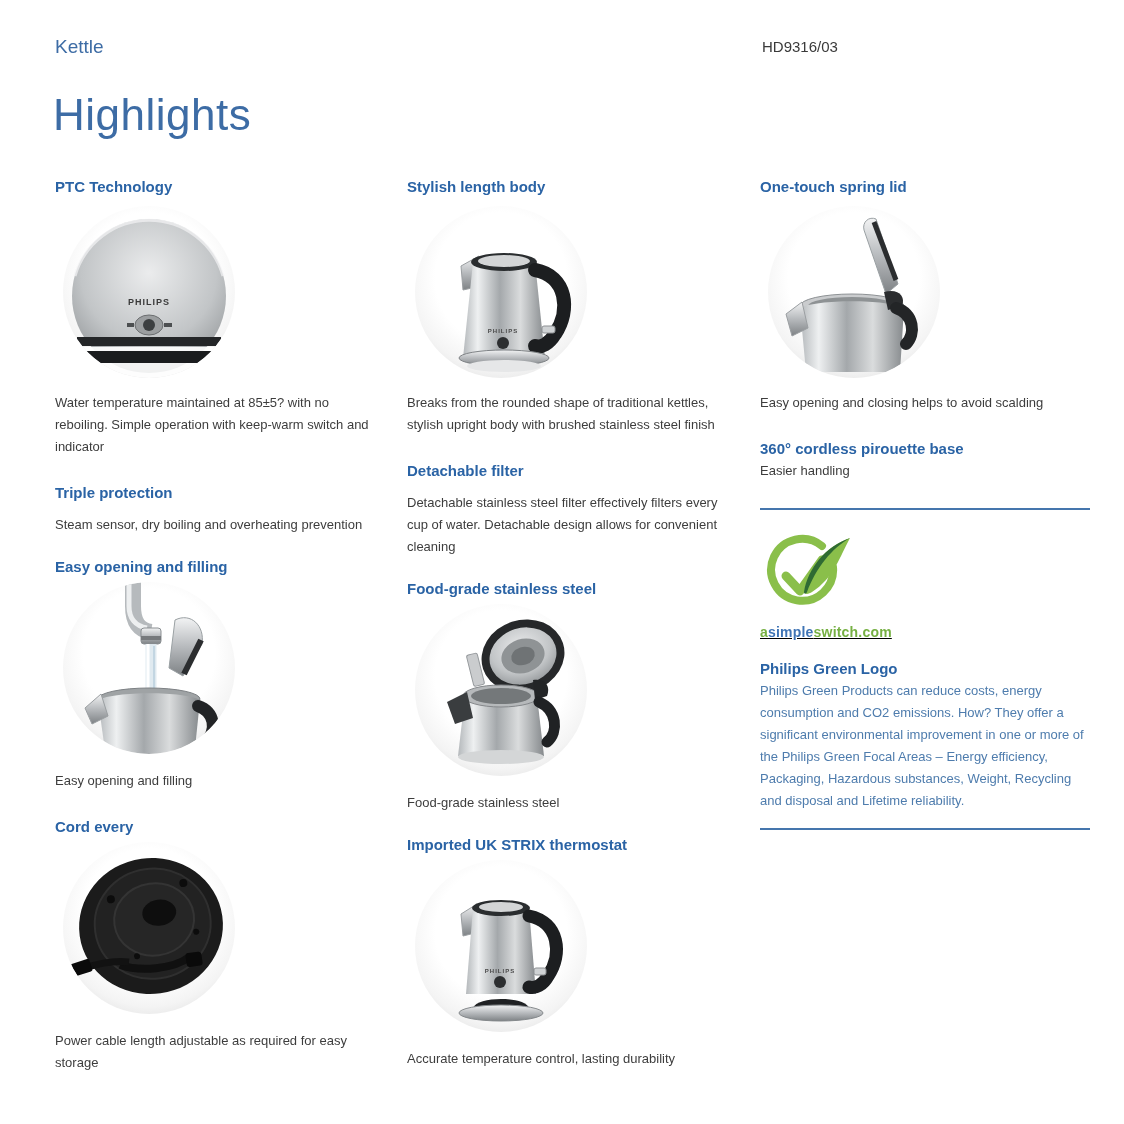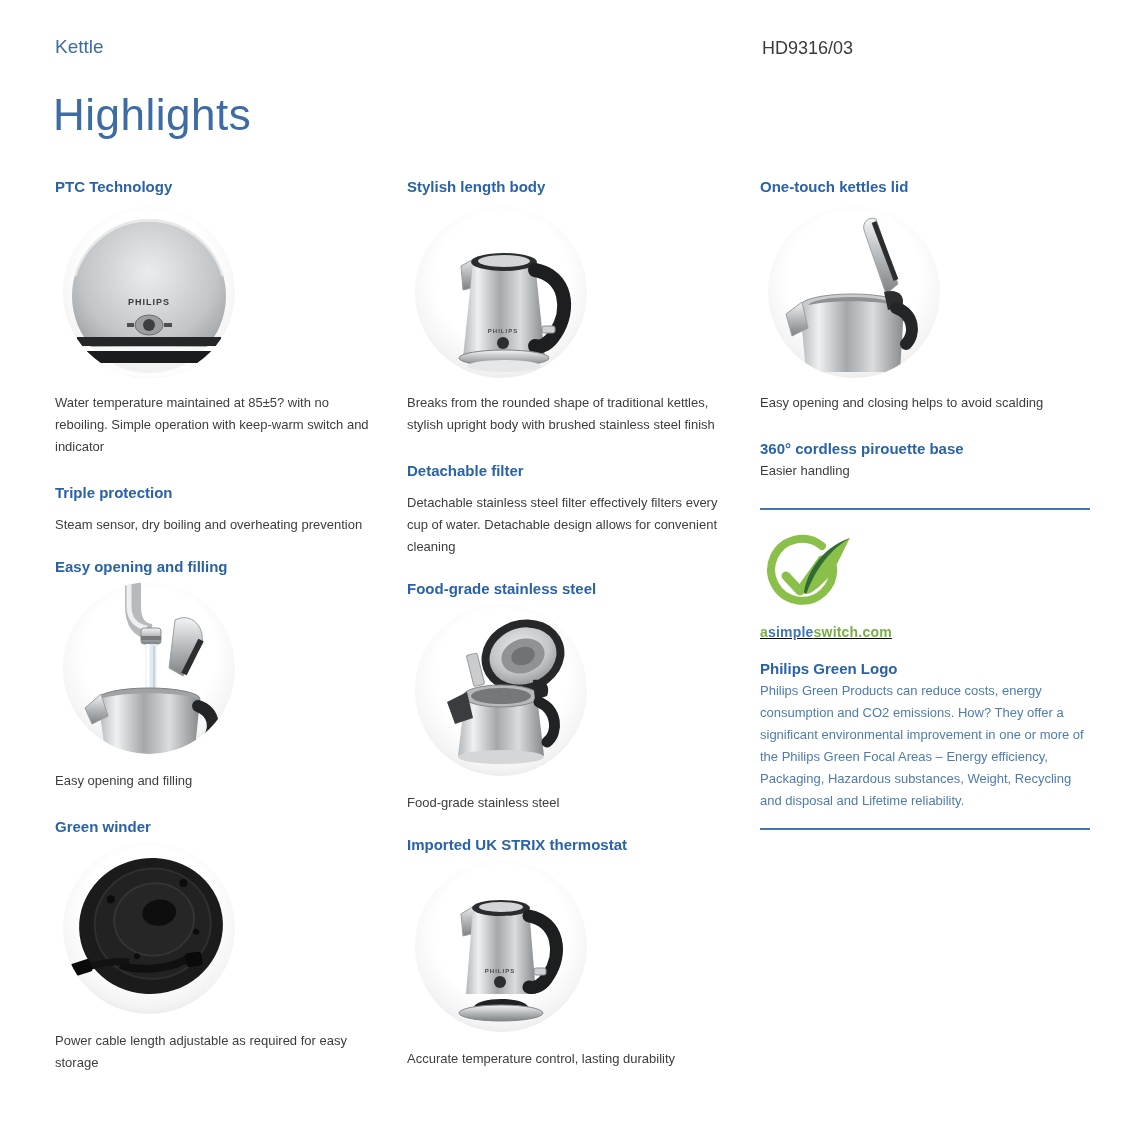--- a/index.html
+++ b/index.html
@@ -1,21 +1,21 @@
 <!DOCTYPE html>
 <html><head>
 <meta charset="utf-8">
 <style>
   html,body{margin:0;padding:0;background:#ffffff;}
   .page{
     position:relative;width:1124px;height:1124px;background:#ffffff;
     font-family:"Liberation Sans","DejaVu Sans",sans-serif;overflow:hidden;
   }
   .category{position:absolute;left:55px;top:36px;font-size:19px;color:#3d6ca5;text-align:center;}
-  .model{position:absolute;left:762px;top:38px;font-size:18px;color:#3a3a3a;}
+  .model{position:absolute;left:762px;top:38px;font-size:15px;color:#3a3a3a;}
   .title{position:absolute;left:53px;top:90px;font-size:44px;font-weight:400;color:#3d6ca5;letter-spacing:0.5px;}
   .col{position:absolute;top:178px;}
   .col1{left:55px;width:322px;}
   .col2{left:407px;width:330px;}
   .col3{left:760px;width:332px;}
   h3{margin:0;font-size:15px;line-height:18px;font-weight:bold;color:#2a63a5;}
   p{margin:0;font-size:13px;line-height:22px;color:#3d3d3d;}
   .mt-para{margin-top:14px;}
   .mt-head{margin-top:26px;}
   .mt-head-sm{margin-top:22px;}
@@ -110,21 +110,21 @@
           <path d="M138,58 L121,92" stroke="#2b2d2f" stroke-width="6"></path>
           <ellipse cx="86" cy="117" rx="51" ry="11" fill="#9fa3a5" stroke="#7d8184"></ellipse>
           <path d="M35,118 C52,109 122,109 137,118 L131,176 L43,176 Z" fill="url(#steelH)"></path>
           <path d="M22,126 L38,112 L45,134 L29,142 Z" fill="url(#steelV)" stroke="#9a9ea1"></path>
           <path d="M135,124 C152,130 154,148 143,160" fill="none" stroke="#222426" stroke-width="12" stroke-linecap="round"></path>
         </g>
       </svg>
     </div>
     <p class="mt-para-img">Easy opening and filling</p>
 
-    <h3 class="mt-head">Green winder</h3>
+    <h3 class="mt-head">Cord every</h3>
     <div class="bubble" style="margin-top:6px">
       <svg width="172" height="172" viewBox="0 0 172 172">
         <g clip-path="url(#bubbleClip)">
           <g transform="rotate(-8 88 84)">
             <ellipse cx="88" cy="84" rx="72" ry="68" fill="#1b1b1b"></ellipse>
             <ellipse cx="90" cy="82" rx="58" ry="55" fill="#222222" stroke="#2f2f2f" stroke-width="2"></ellipse>
             <ellipse cx="92" cy="78" rx="40" ry="36" fill="#262626" stroke="#343434" stroke-width="2"></ellipse>
             <ellipse cx="98" cy="72" rx="17" ry="13" fill="#0e0e0e"></ellipse>
             <circle cx="52" cy="52" r="4" fill="#0c0c0c"></circle>
             <circle cx="126" cy="46" r="4" fill="#0c0c0c"></circle>
@@ -209,21 +209,21 @@
           <ellipse cx="86" cy="153" rx="42" ry="8" fill="url(#steelV)" stroke="#85898c"></ellipse>
         </g>
       </svg>
     </div>
     <p class="mt-para-img">Accurate temperature control, lasting durability</p>
 
   </div>
 
   <div class="col col3">
 
-    <h3>One-touch kettles lid</h3>
+    <h3>One-touch spring lid</h3>
     <div class="bubble">
       <svg width="172" height="172" viewBox="0 0 172 172">
         <g clip-path="url(#bubbleClip)">
           <path d="M118,88 L96,24 C94,16 101,10 108,13 L130,78 Z" fill="url(#steelV)" stroke="#9aa0a3"></path>
           <path d="M128,74 L106,16" stroke="#2b2d2f" stroke-width="5"></path>
           <ellipse cx="84" cy="100" rx="52" ry="12" fill="#caccce" stroke="#8d9194"></ellipse>
           <ellipse cx="84" cy="100" rx="44" ry="9" fill="#8e9294"></ellipse>
           <path d="M32,102 C48,93 120,93 136,102 L132,166 L38,166 Z" fill="url(#steelH)"></path>
           <path d="M18,108 L34,96 L40,122 L24,130 Z" fill="url(#steelV)" stroke="#9a9ea1"></path>
           <path d="M116,86 C130,82 138,90 134,100 L120,104 Z" fill="#2b2d2f"></path>

